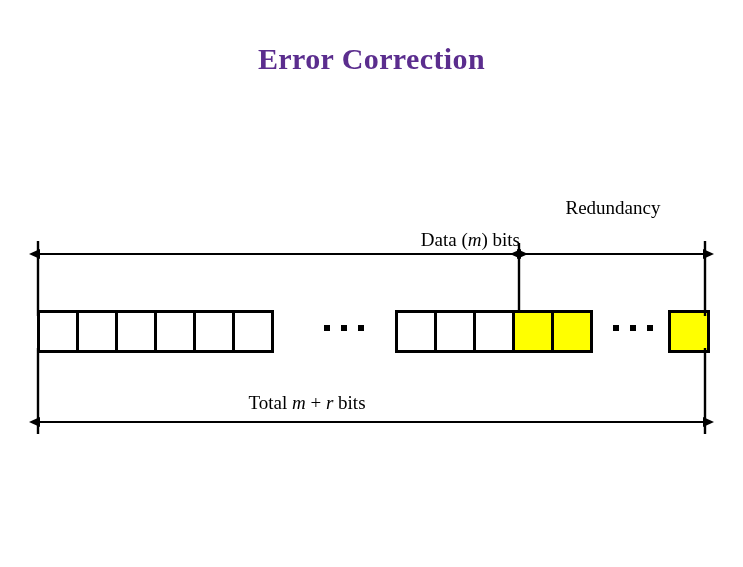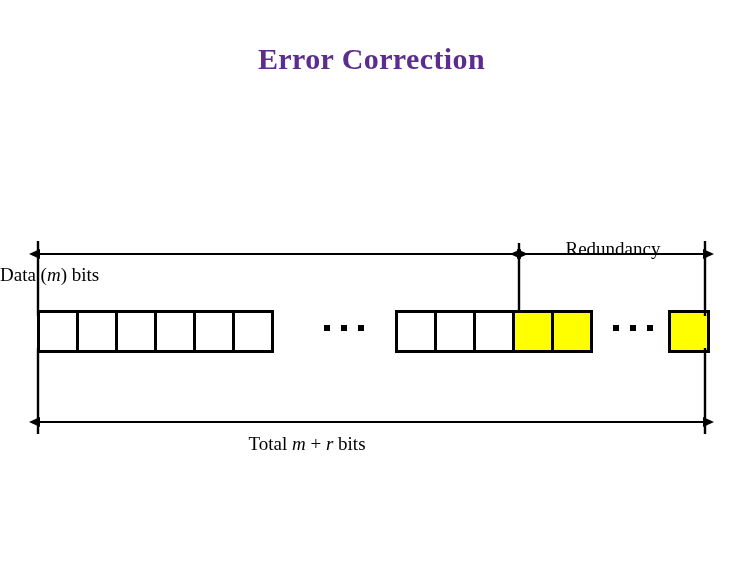--- a/index.html
+++ b/index.html
@@ -39,29 +39,28 @@
     height: 567px;
   }
 
   
   .dlabel {
     position: absolute;
     font-size: 19px;
     line-height: 23px;
     white-space: nowrap;
     font-family: "Liberation Serif", "DejaVu Serif", serif;
-    margin-top: 41px;
   }
   .dlabel .it { font-style: italic; }
 
   #label-data {
     left: 0;
-    top: 222px;
+    top: 228px;
     width: 520px;
-    text-align: left;
+    text-align: right;
   }
   #label-redundancy {
     left: 520px;
     top: 196px;
     width: 186px;
     text-align: center;
   }
   #label-total {
     left: 37px;
     top: 391px;

